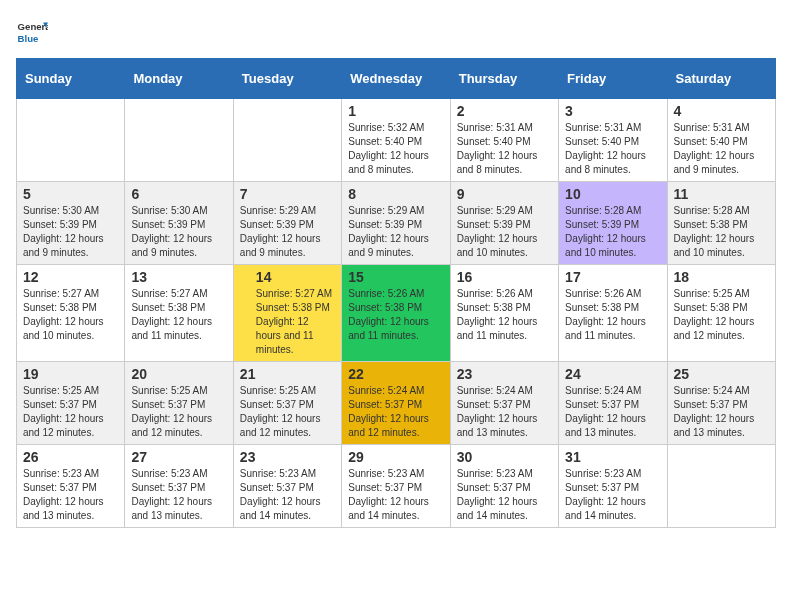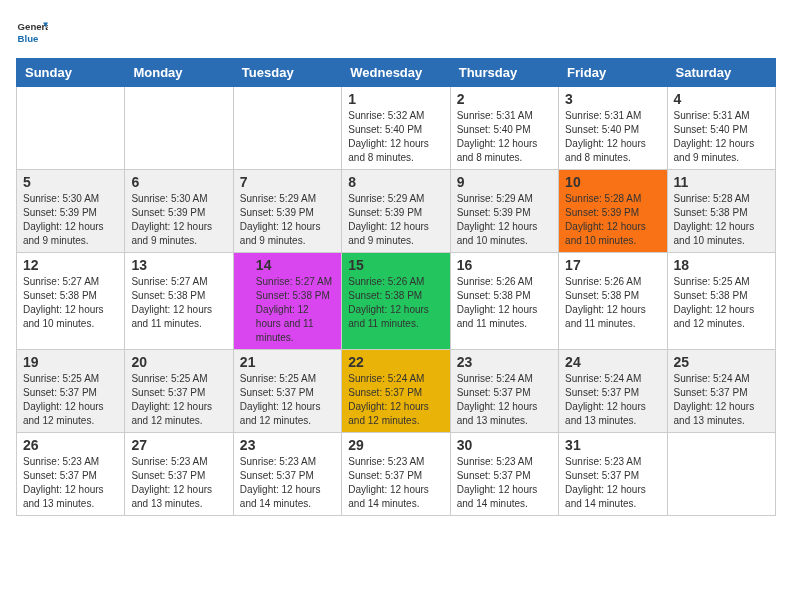--- a/index.html
+++ b/index.html
@@ -39,21 +39,21 @@
     }
     .calendar {
       width: 100%;
       border-collapse: collapse;
       border: 1px solid #ccc;
     }
     .calendar th {
       background-color: #2a6db5;
       color: #fff;
       text-align: left;
-      padding: 6px 8px;
+      padding: 12px 8px;
       font-size: 13px;
       border: 1px solid #2a6db5;
     }
     .calendar td {
       vertical-align: top;
       border: 1px solid #ccc;
       padding: 4px 6px;
       width: calc(100% / 7);
       min-height: 80px;
       font-size: 11px;
@@ -174,21 +174,21 @@
 Daylight: 12 hours
 and 9 minutes.</div>
         </td>
         <td style="background-color: rgb(240, 240, 240);">
           <span class="day-number">9</span>
           <div class="day-info">Sunrise: 5:29 AM
 Sunset: 5:39 PM
 Daylight: 12 hours
 and 10 minutes.</div>
         </td>
-        <td style="background-color: #f97316;">
+        <td style="background-color: #c4b5fd;">
           <span class="day-number">10</span>
           <div class="day-info">Sunrise: 5:28 AM
 Sunset: 5:39 PM
 Daylight: 12 hours
 and 10 minutes.</div>
         </td>
         <td style="background-color: rgb(240, 240, 240);">
           <span class="day-number">11</span>
           <div class="day-info">Sunrise: 5:28 AM
 Sunset: 5:38 PM
@@ -204,21 +204,21 @@
 Daylight: 12 hours
 and 10 minutes.</div>
         </td>
         <td style="background-color: rgb(255, 255, 255);">
           <span class="day-number">13</span>
           <div class="day-info">Sunrise: 5:27 AM
 Sunset: 5:38 PM
 Daylight: 12 hours
 and 11 minutes.</div>
         </td>
-        <td style="background-color: #d946ef; padding-left: 22px;">
+        <td style="background-color: #fde047; padding-left: 22px;">
           <span class="day-number">14</span>
           <div class="day-info">Sunrise: 5:27 AM
 Sunset: 5:38 PM
 Daylight: 12 hours
 and 11 minutes.</div>
         </td>
         <td style="background-color: #22c55e;">
           <span class="day-number">15</span>
           <div class="day-info">Sunrise: 5:26 AM
 Sunset: 5:38 PM

